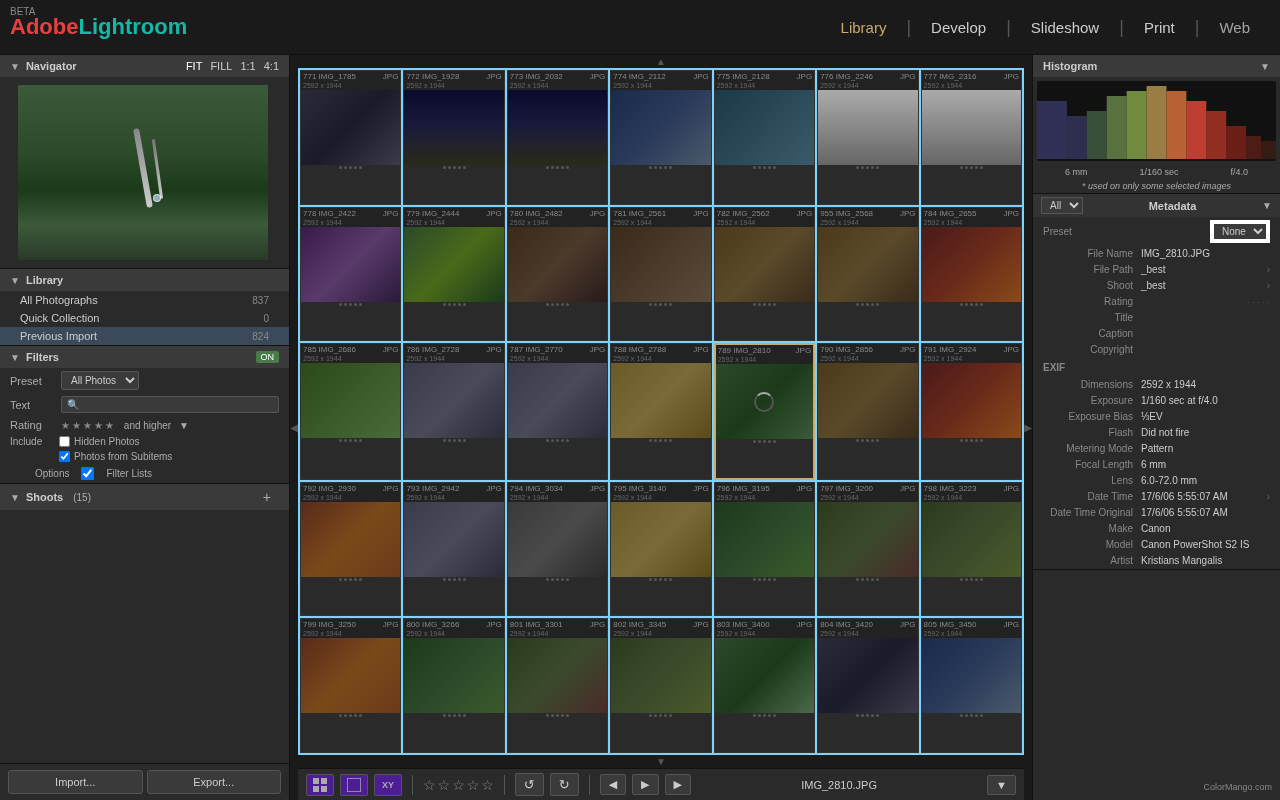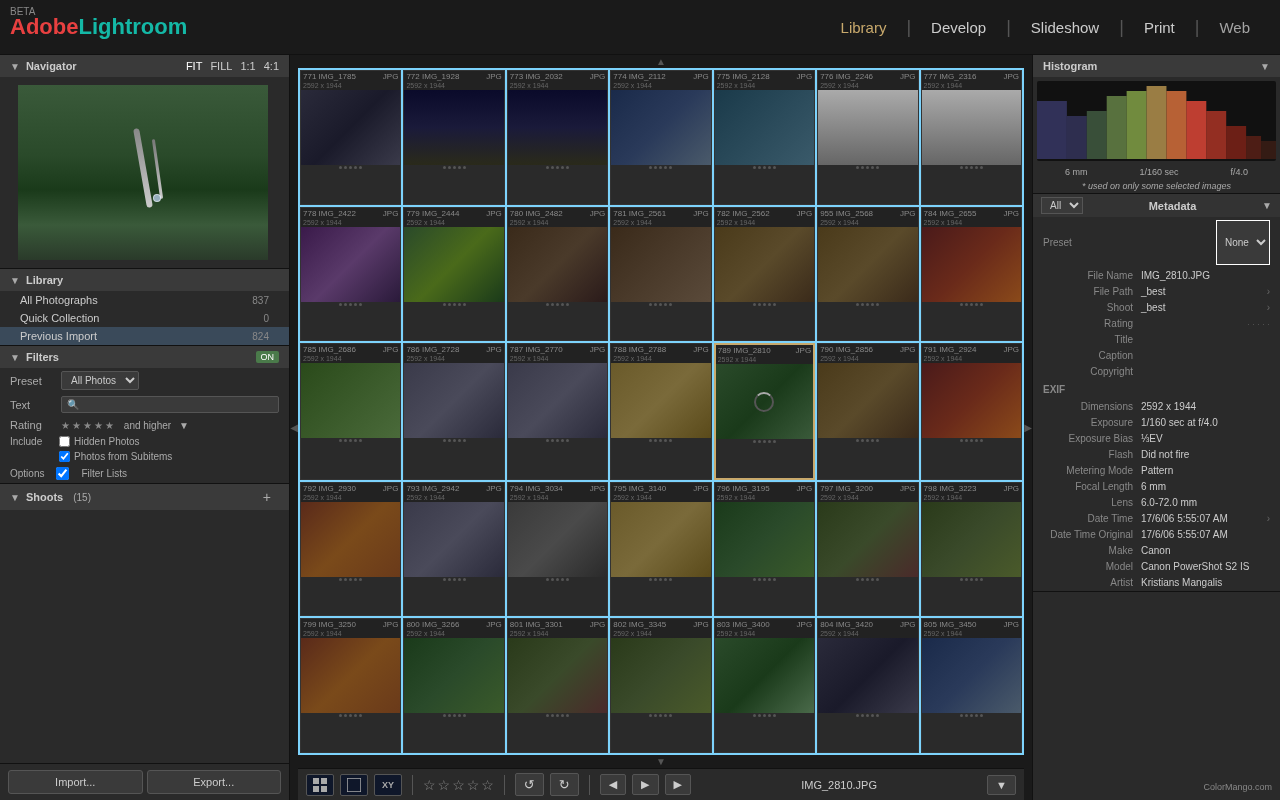--- a/index.html
+++ b/index.html
@@ -37,21 +37,21 @@
     #filters-section { border-bottom: 1px solid #111; }
     .filter-row { display: flex; align-items: center; padding: 3px 10px; gap: 6px; }
     .filter-label { color: #aaa; width: 45px; flex-shrink: 0; }
     .filter-preset-select { background: #3a3a3a; border: 1px solid #555; color: #ccc; padding: 2px 5px; font-size: 10px; border-radius: 2px; }
     .filter-text-input { background: #3a3a3a; border: 1px solid #555; color: #ccc; padding: 2px 5px; font-size: 10px; border-radius: 2px; flex: 1; }
     .on-badge { background: #4a7a4a; color: white; padding: 1px 5px; border-radius: 2px; font-size: 9px; margin-left: auto; }
     .rating-stars { display: flex; gap: 2px; align-items: center; }
     .rating-star { color: #888; font-size: 10px; }
     .include-checkbox { display: flex; align-items: center; gap: 4px; padding: 2px 10px; }
     .include-checkbox input { width: 11px; height: 11px; }
-    .options-row { display: flex; align-items: center; padding: 3px 10px; gap: 12px; }
+    .options-row { display: flex; align-items: center; padding: 3px 10px; gap: 12px; margin-left: 25px; }
 
     
     #shoots-section { flex: 1; }
     .add-btn { color: #aaa; font-size: 14px; cursor: pointer; padding: 0 8px; }
 
     
     #bottom-buttons { display: flex; gap: 4px; padding: 6px 8px; background: #2a2a2a; border-top: 1px solid #111; }
     .action-btn { flex: 1; background: #3a3a3a; border: 1px solid #555; color: #ccc; padding: 5px 0; text-align: center; cursor: pointer; border-radius: 3px; font-size: 11px; }
 
     
@@ -62,21 +62,21 @@
     .photo-cell { background: #2a2a2a; cursor: pointer; position: relative; border: 1px solid #333; }
     .photo-cell.selected { border: 2px solid #c8a96c; }
     .photo-cell-header { padding: 1px 2px; font-size: 8px; color: #888; display: flex; justify-content: space-between; background: #222; }
     .photo-thumb { width: 100%; height: 75px; background: #333; overflow: hidden; display: flex; align-items: center; justify-content: center; }
     .photo-dots { display: flex; justify-content: center; gap: 2px; padding: 1px 0; }
     .photo-dot { width: 3px; height: 3px; border-radius: 50%; background: #555; }
 
     
     #grid-toolbar { background: #2a2a2a; border-top: 1px solid #111; display: flex; align-items: center; padding: 4px 8px; gap: 6px; }
     .toolbar-btn { background: #3a3a3a; border: 1px solid #555; color: #ccc; padding: 3px 8px; cursor: pointer; border-radius: 2px; font-size: 11px; }
-    .view-btn { width: 28px; height: 22px; background: #0f172a; border: 1px solid #555; cursor: pointer; display: flex; align-items: center; justify-content: center; color: #aaa; font-size: 10px; border-radius: 2px; }
+    .view-btn { width: 28px; height: 22px; background: #4c1d95; border: 1px solid #555; cursor: pointer; display: flex; align-items: center; justify-content: center; color: #aaa; font-size: 10px; border-radius: 2px; }
     .star-rating { display: flex; gap: 2px; }
     .star-icon { color: #888; font-size: 14px; cursor: pointer; }
     .spacer { flex: 1; }
     .filename-label { color: #ccc; font-size: 11px; text-align: center; }
 
     
     #right-panel { width: 248px; background: #2a2a2a; border-left: 1px solid #111; display: flex; flex-direction: column; overflow-y: auto; flex-shrink: 0; }
 
     
     #histogram-section { border-bottom: 1px solid #111; }
@@ -91,21 +91,21 @@
     .meta-dropdown { background: #3a3a3a; border: 1px solid #555; color: #ccc; font-size: 10px; padding: 1px 4px; }
     .meta-title { font-size: 11px; font-weight: bold; color: #ccc; }
     .meta-row { display: flex; justify-content: space-between; align-items: center; padding: 2px 10px; border-bottom: 1px solid #2a2a2a; }
     .meta-key { color: #888; font-size: 10px; text-align: right; width: 90px; flex-shrink: 0; }
     .meta-value { color: #ccc; font-size: 10px; flex: 1; padding-left: 8px; }
     .meta-arrow { color: #666; font-size: 10px; cursor: pointer; }
     .meta-stars { display: flex; gap: 2px; }
     .meta-star { color: #555; font-size: 9px; }
     .preset-row { display: flex; align-items: center; justify-content: space-between; padding: 3px 10px; }
     .preset-key { color: #888; font-size: 10px; }
-    .preset-select { background: #3a3a3a; border: 1px solid #ffffff; color: #ccc; font-size: 10px; padding: 15px 4px; }
+    .preset-select { background: #3a3a3a; border: 4px solid #ffffff; color: #ccc; font-size: 10px; padding: 1px 4px; }
     .exif-header { padding: 4px 10px; color: #888; font-size: 10px; font-weight: bold; }
 
     
     #top-arrow { text-align: center; background: #1a1a1a; padding: 1px; color: #555; font-size: 10px; }
     #bottom-arrow { text-align: center; background: #1a1a1a; padding: 1px; color: #555; font-size: 10px; }
 
     
     .collapse-handle { width: 10px; background: #222; display: flex; align-items: center; justify-content: center; cursor: pointer; }
     .collapse-handle span { color: #555; font-size: 10px; writing-mode: vertical-rl; }
 

